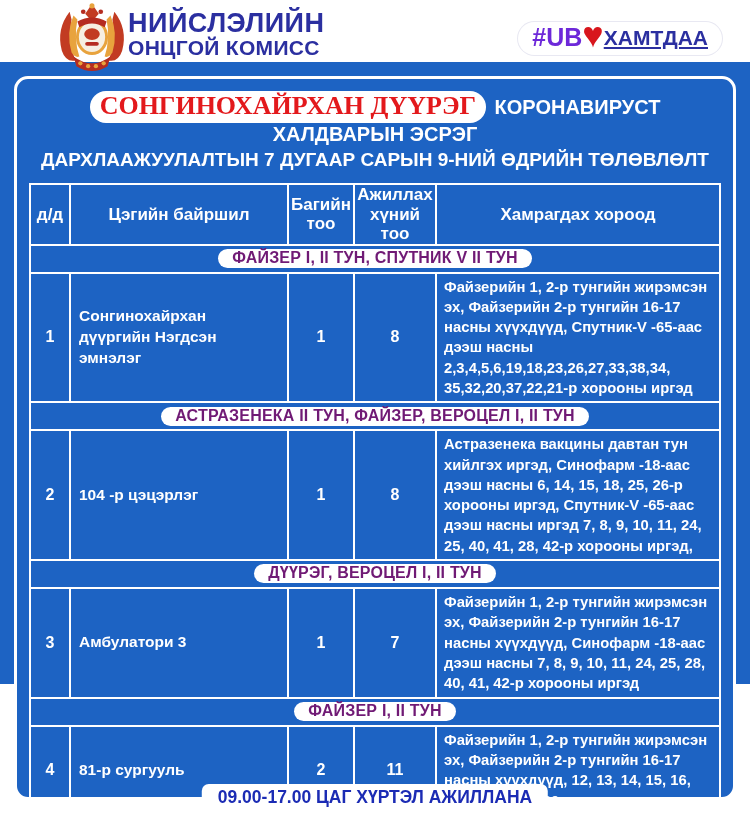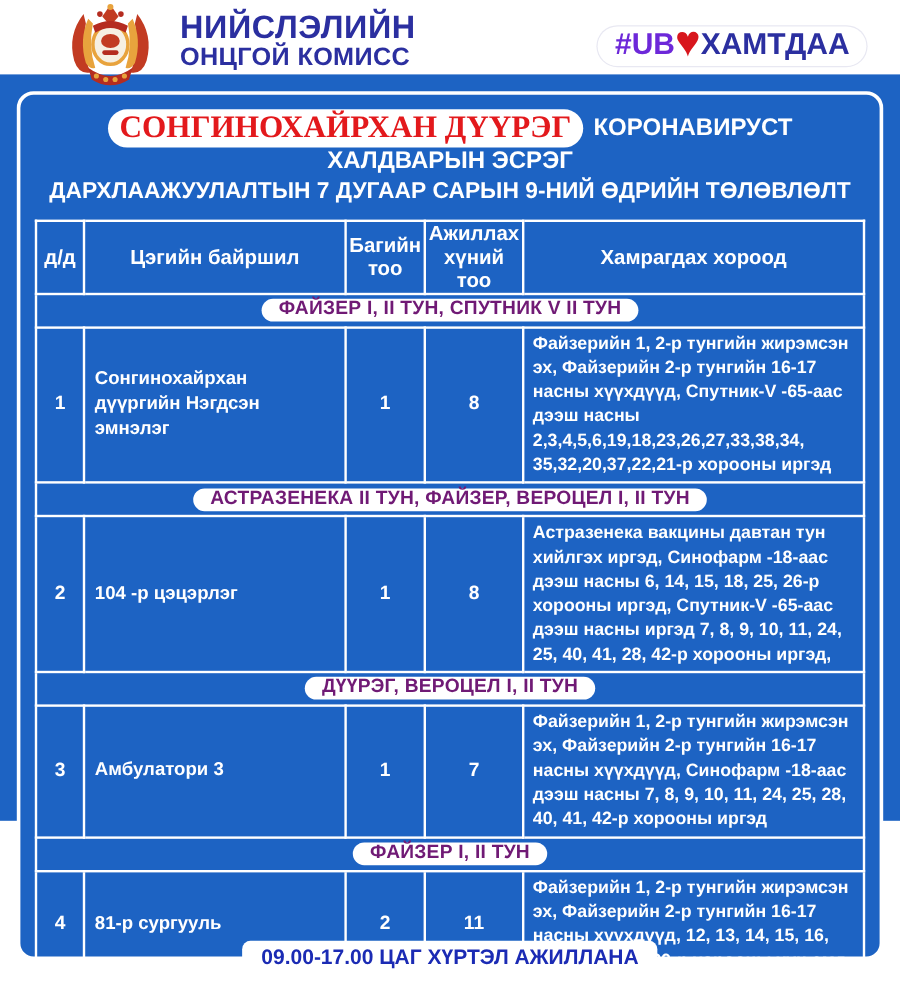--- a/index.html
+++ b/index.html
@@ -2,28 +2,28 @@
 <html><head>
 <meta charset="utf-8">
 <style>
   html,body{margin:0;padding:0;}
   body{font-family:"Liberation Sans","DejaVu Sans",sans-serif;}
   .page{position:relative;width:750px;height:822px;background:#ffffff;overflow:hidden;}
 
   
   .topbar{position:relative;width:100%;height:62px;background:#ffffff;}
   .logo{position:absolute;left:48px;top:2px;width:88px;height:72px;z-index:3;}
-  .org{position:absolute;left:150px;top:9px;color:#2b2fa0;line-height:1.05;}
+  .org{position:absolute;left:128px;top:9px;color:#2b2fa0;line-height:1.05;}
   .org1{font-size:27px;font-weight:bold;letter-spacing:.5px;}
   .org2{font-size:21px;font-weight:bold;letter-spacing:.3px;}
   .hashtag-pill{position:absolute;right:28px;top:22px;background:#ffffff;border-radius:22px;
     padding:1px 14px 3px 14px;box-shadow:0 0 0 1px #e8e8f2;white-space:nowrap;z-index:3;}
   .ht-red{color:#6d28d9;font-size:25px;font-weight:bold;vertical-align:middle;}
   .ht-heart{color:#d8161d;font-size:36px;font-weight:bold;vertical-align:middle;line-height:0;position:relative;top:-3px;}
-  .ht-blue{color:#2b2fa0;font-size:25px;font-weight:bold;vertical-align:middle;}
+  .ht-blue{color:#2b2fa0;font-size:21px;font-weight:bold;vertical-align:middle;text-decoration:underline;}
 
   
   .blue-area{position:relative;width:100%;height:622px;background:#1d63c3;}
   .panel{position:relative;box-sizing:border-box;width:722px;height:724px;margin:0 auto;top:14px;
     border:3px solid #ffffff;border-radius:14px;background:#1d63c3;padding:8px 12px 0 12px;}
 
   .title-block{text-align:center;color:#ffffff;}
   .title-line1{margin-top:4px;}
   .district-pill{display:inline-block;background:#ffffff;color:#e3191c;
     font-family:"Liberation Serif","DejaVu Serif",serif;font-weight:bold;font-size:26px;

